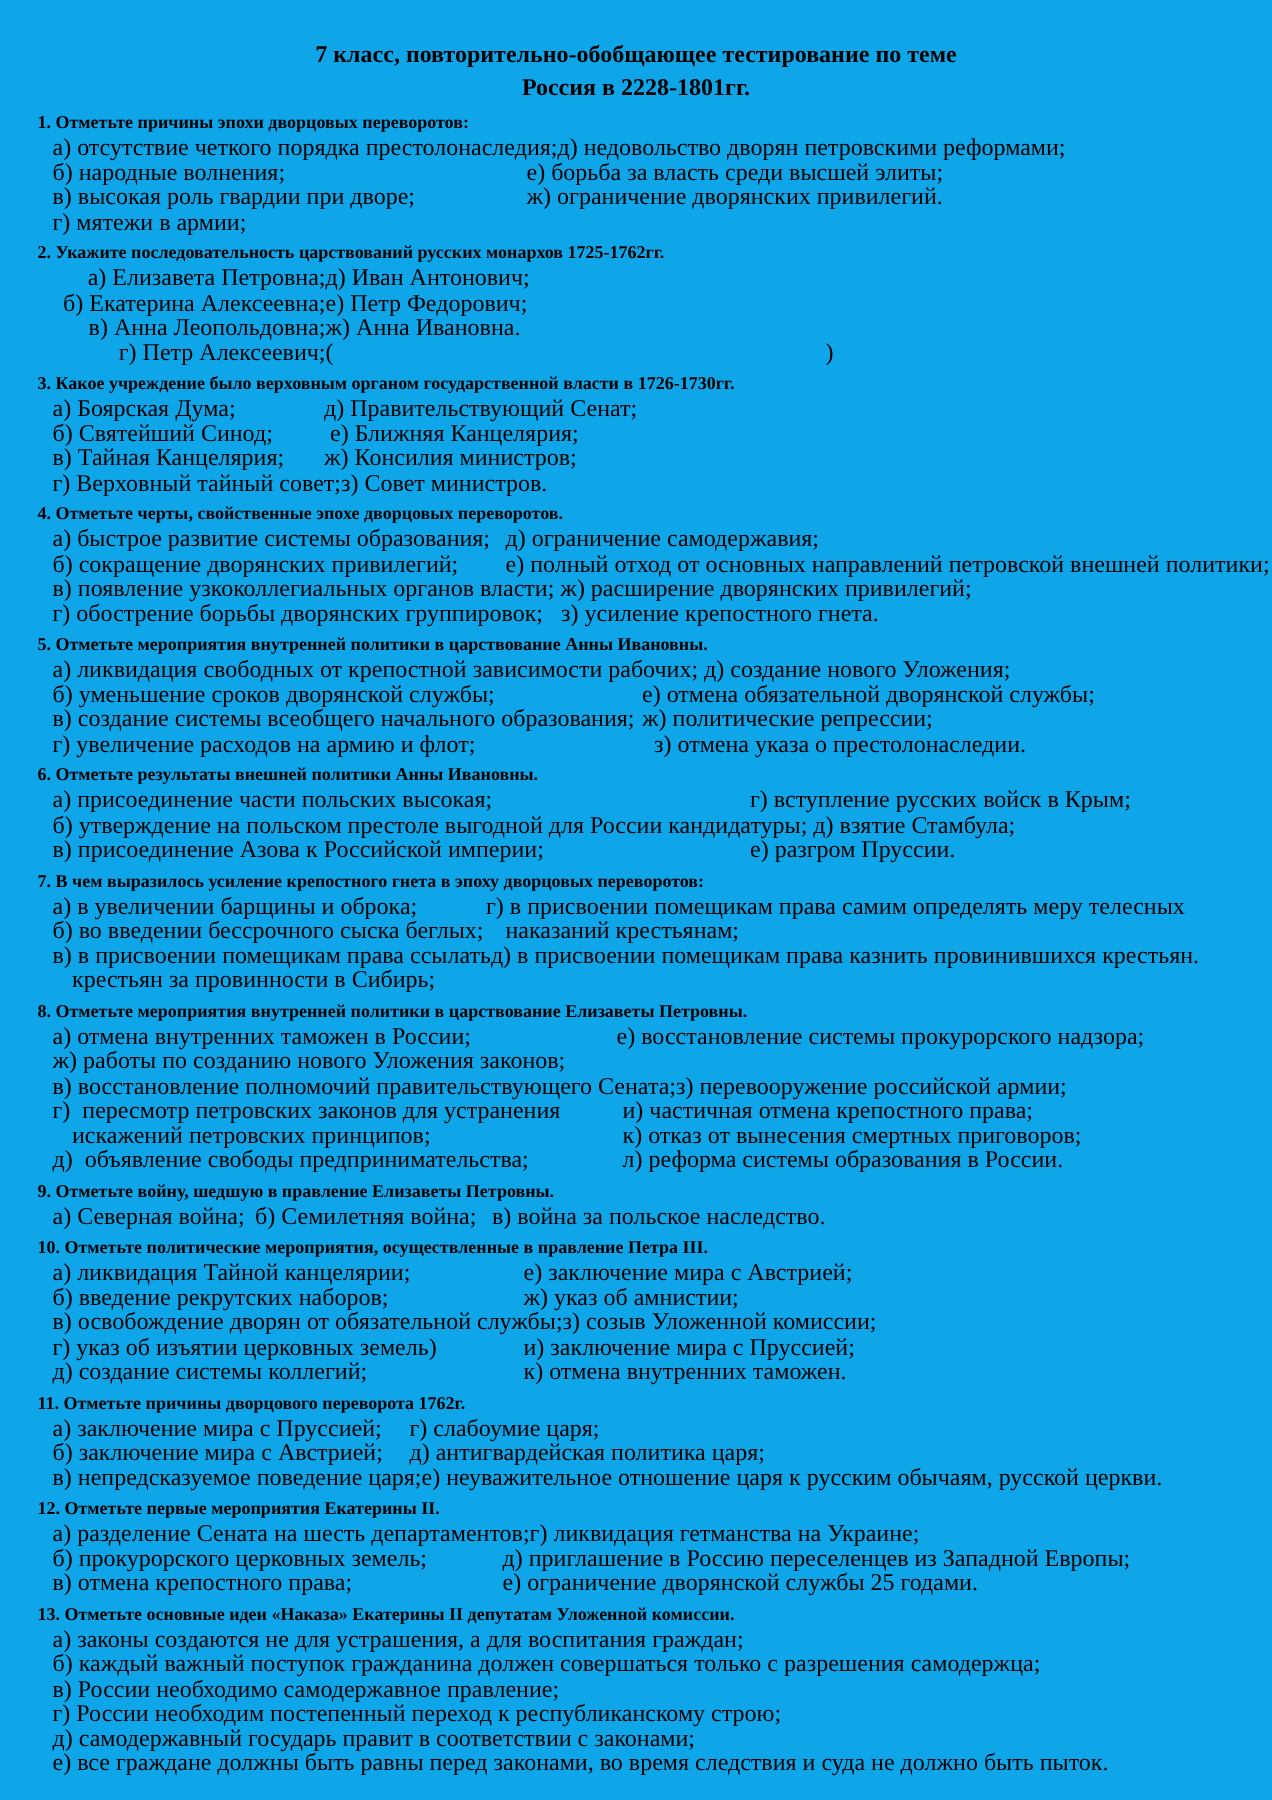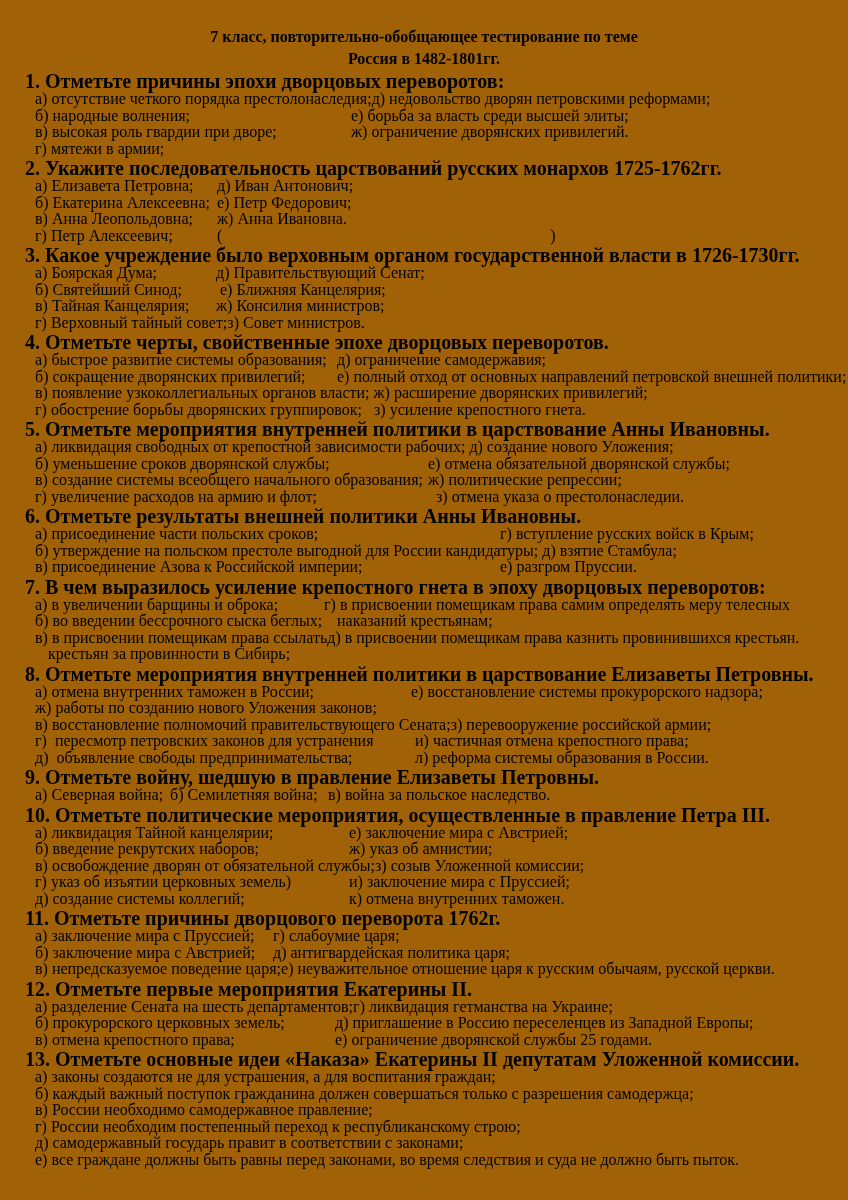--- a/index.html
+++ b/index.html
@@ -1,77 +1,77 @@
 <!DOCTYPE html>
 <html lang="ru"><head>
 <meta charset="utf-8">
 <style>
   html, body { margin: 0; padding: 0; background: #888; }
   .page {
     position: relative;
     width: 848px;
     height: 1200px;
     margin: 0 auto;
-    background: #a16207;
+    background: #0ea5e9;
     color: #000000;
     font-family: "Liberation Serif", "DejaVu Serif", serif;
     overflow: hidden;
     box-sizing: border-box;
     padding-top: 26px;
   }
   .doc-title {
     text-align: center;
     font-size: 16px;
     line-height: 22px;
     font-weight: 600;
   }
   .question { margin: 0; }
   .q-heading {
     font-weight: bold;
-    font-size: 20px;
+    font-size: 12px;
     line-height: 20px;
     margin: 1px 0 0 25px;
     white-space: pre-wrap;
   }
   .row {
     display: flex;
     flex-wrap: nowrap;
     align-items: flex-start;
     margin-left: 35px;
     font-size: 16px;
     line-height: 16.5px;
   }
   .cell {
     flex: none;
     white-space: pre-wrap;
     box-sizing: border-box;
   }
   .cell.indent { padding-left: 13px; }
   
   .q1  .cell:first-child { min-width: 316px; }
-  .q2  .cell:first-child { min-width: 182px; }
+  .q2  .cell:first-child { min-width: 182px; text-align: right; }
   .q3  .cell:first-child { min-width: 181px; }
   .q4  .cell:first-child { min-width: 302px; }
   .q5  .cell:first-child { min-width: 393px; }
   .q6  .cell:first-child { min-width: 465px; }
   .q7  .cell:first-child { min-width: 289px; }
   .q8  .cell:first-child { min-width: 376px; }
   .q9  .cell:nth-child(1) { min-width: 135px; }
   .q9  .cell:nth-child(2) { min-width: 158px; }
   .q10 .cell:first-child { min-width: 314px; }
   .q11 .cell:first-child { min-width: 238px; }
   .q12 .cell:first-child { min-width: 300px; }
 </style>
 </head>
 <body>
 
 <div class="page">
   <div class="doc-title">
     <div>7 класс, повторительно-обобщающее тестирование по теме</div>
-    <div>Россия в 1482-1801гг.</div>
+    <div>Россия в 2228-1801гг.</div>
   </div>
   <div>
       <section class="question q1">
         <div class="q-heading">1. Отметьте причины эпохи дворцовых переворотов:</div>
         <div class="row">
           <span class="cell">а) отсутствие четкого порядка престолонаследия;</span>
           <span class="cell">д) недовольство дворян петровскими реформами;</span>
         </div>
         <div class="row">
           <span class="cell">б) народные волнения;</span>
@@ -157,21 +157,21 @@
           <span class="cell">ж) политические репрессии;</span>
         </div>
         <div class="row">
           <span class="cell">г) увеличение расходов на армию и флот;</span>
           <span class="cell">  з) отмена указа о престолонаследии.</span>
         </div>
       </section>
       <section class="question q6">
         <div class="q-heading">6. Отметьте результаты внешней политики Анны Ивановны.</div>
         <div class="row">
-          <span class="cell">а) присоединение части польских сроков;</span>
+          <span class="cell">а) присоединение части польских высокая;</span>
           <span class="cell">г) вступление русских войск в Крым;</span>
         </div>
         <div class="row">
           <span class="cell">б) утверждение на польском престоле выгодной для России кандидатуры;</span>
           <span class="cell"> д) взятие Стамбула;</span>
         </div>
         <div class="row">
           <span class="cell">в) присоединение Азова к Российской империи;</span>
           <span class="cell">е) разгром Пруссии.</span>
         </div>
@@ -203,20 +203,24 @@
         <div class="row">
           <span class="cell">ж) работы по созданию нового Уложения законов;</span>
         </div>
         <div class="row">
           <span class="cell">в) восстановление полномочий правительствующего Сената;</span>
           <span class="cell">з) перевооружение российской армии;</span>
         </div>
         <div class="row">
           <span class="cell">г)  пересмотр петровских законов для устранения</span>
           <span class="cell"> и) частичная отмена крепостного права;</span>
+        </div>
+        <div class="row">
+          <span class="cell indent">искажений петровских принципов;</span>
+          <span class="cell"> к) отказ от вынесения смертных приговоров;</span>
         </div>
         <div class="row">
           <span class="cell">д)  объявление свободы предпринимательства;</span>
           <span class="cell"> л) реформа системы образования в России.</span>
         </div>
       </section>
       <section class="question q9">
         <div class="q-heading">9. Отметьте войну, шедшую в правление Елизаветы Петровны.</div>
         <div class="row">
           <span class="cell">а) Северная война;</span>

